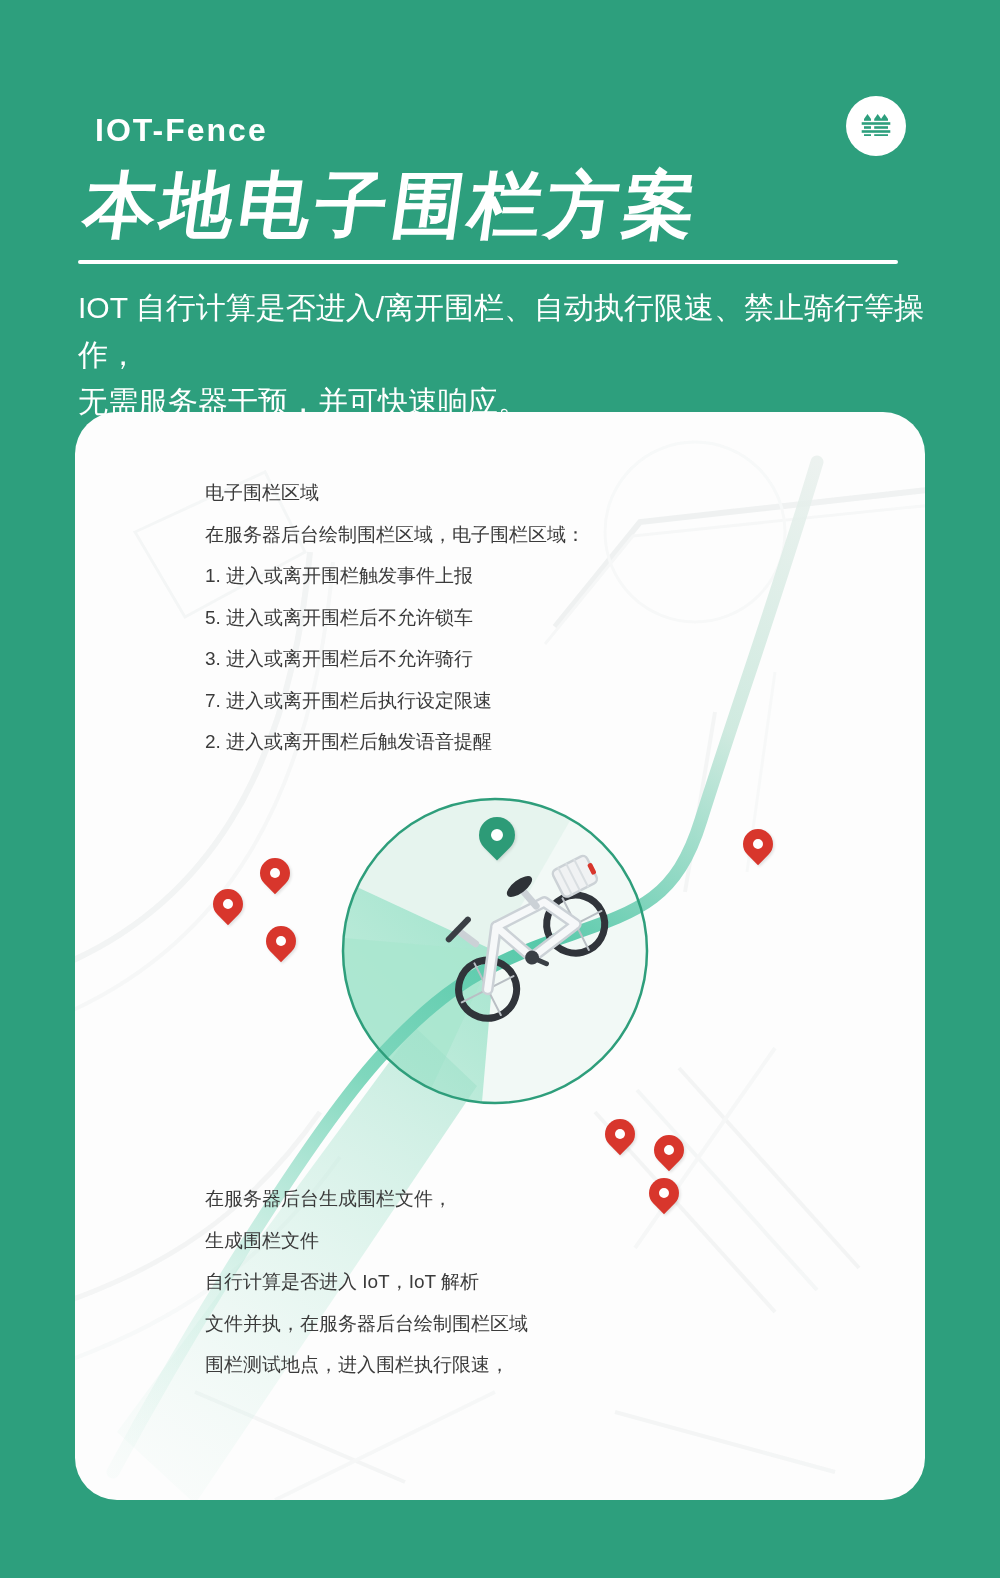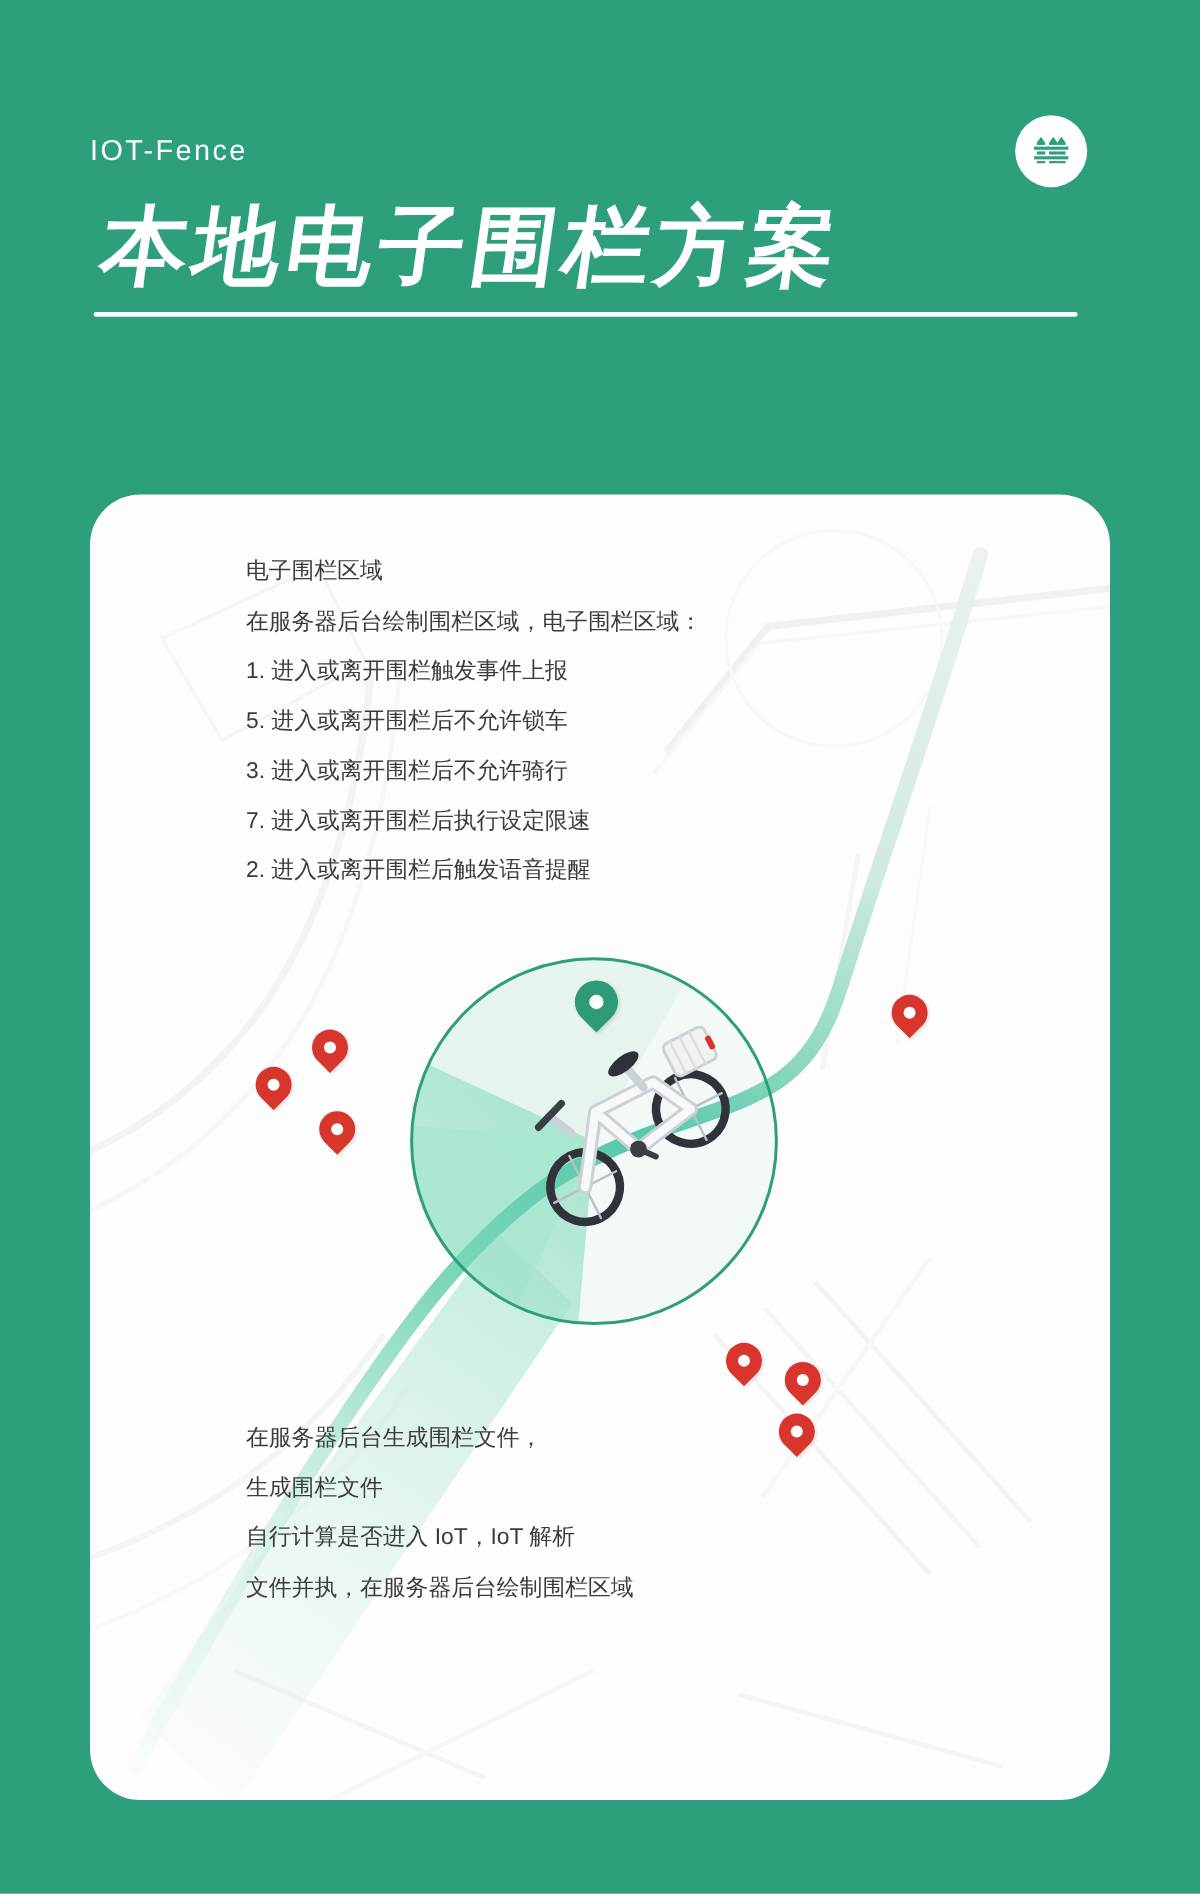--- a/index.html
+++ b/index.html
@@ -10,37 +10,37 @@
     --pin-green:#2D9B77;
     --circle-stroke:#2E9E7B;
     --ribbon-teal:#57C9AA;
   }
   *{margin:0;padding:0;box-sizing:border-box;}
   html,body{width:1000px;}
   body{font-family:"Liberation Sans","DejaVu Sans",sans-serif;background:var(--page-bg);}
   .stage{position:relative;width:1000px;height:1578px;background:var(--page-bg);overflow:hidden;}
 
   
-  .eyebrow{position:absolute;left:75px;top:112px;color:#fff;font-size:24px;font-weight:400;letter-spacing:2px;}
+  .eyebrow{position:absolute;left:95px;top:112px;color:#fff;font-size:32px;font-weight:700;letter-spacing:2px;}
   .badge{position:absolute;left:846px;top:96px;width:60px;height:60px;background:#fff;border-radius:50%;
          display:flex;align-items:center;justify-content:center;}
   .title{position:absolute;left:78px;top:158px;color:#fff;font-size:72px;font-weight:900;
          letter-spacing:5px;transform:skewX(-8deg);transform-origin:left bottom;white-space:nowrap;}
   .rule{position:absolute;left:78px;top:260px;width:820px;height:4px;background:#fff;border-radius:2px;}
   .desc{position:absolute;left:78px;top:284px;width:860px;color:#fff;font-size:30px;line-height:47px;font-weight:400;}
 
   
   .card{position:absolute;left:75px;top:412px;width:850px;height:1088px;background:var(--card-bg);
         border-radius:42px;overflow:hidden;}
   .card svg.layer{position:absolute;left:0;top:0;}
 
   
   .block{position:absolute;left:130px;color:var(--text-dark);font-size:19px;}
   .block .b-line{display:block;height:41.5px;line-height:41.5px;white-space:nowrap;}
-  .block-top{top:44px;}
+  .block-top{top:60px;}
   .block-bottom{top:766px;}
 
   
   .pin{position:absolute;width:30px;height:30px;border-radius:50% 50% 50% 0;
        transform:rotate(-45deg);box-shadow:0 2px 3px rgba(0,0,0,0.12);}
   .pin::after{content:"";position:absolute;left:10px;top:10px;width:10px;height:10px;background:#fff;border-radius:50%;}
   .pin-red{background:var(--pin-red);}
   .pin-green{background:var(--pin-green);width:36px;height:36px;}
   .pin-green::after{left:12px;top:12px;width:12px;height:12px;}
 
@@ -61,20 +61,24 @@
         <path d="M16.2 11 L19.7 6 L23.2 11 L23.2 28 L16.2 28 Z"></path>
         <path d="M26.4 11 L29.9 6 L33.4 11 L33.4 28 L26.4 28 Z" transform="translate(-3.4 0)"></path>
       </g>
       <rect x="3" y="13.5" width="30" height="4" fill="#2D9F7D" stroke="#fff" stroke-width="1.4"></rect>
       <rect x="3" y="21.5" width="30" height="4" fill="#2D9F7D" stroke="#fff" stroke-width="1.4"></rect>
     </svg>
   </div>
 
   <h1 class="title">本地电子围栏方案</h1>
   <div class="rule"></div>
+  <p class="desc">
+    <span>IOT 自行计算是否进入/离开围栏、自动执行限速、禁止骑行等操作，</span><br>
+    <span>无需服务器干预，并可快速响应。</span>
+  </p>
 
   <section class="card">
 
     <svg class="layer" width="850" height="1088" viewBox="0 0 850 1088">
       <g fill="none" opacity="0.75">
         <path d="M480 215 L565 110 L880 75" stroke="#EBEEEE" stroke-width="6"></path>
         <path d="M470 232 L558 124 L885 90" stroke="#F4F6F6" stroke-width="3"></path>
         <path d="M-30 560 C130 500 215 360 235 140" stroke="#EFF1F1" stroke-width="6"></path>
         <path d="M-30 610 C150 540 238 385 258 150" stroke="#F4F6F6" stroke-width="4"></path>
         <path d="M-40 900 C90 860 175 800 245 700" stroke="#F0F2F2" stroke-width="5"></path>
@@ -173,16 +177,17 @@
       <span class="b-line">3. 进入或离开围栏后不允许骑行</span>
       <span class="b-line">7. 进入或离开围栏后执行设定限速</span>
       <span class="b-line">2. 进入或离开围栏后触发语音提醒</span>
     </div>
 
     <div class="block block-bottom">
       <span class="b-line">在服务器后台生成围栏文件，</span>
       <span class="b-line">生成围栏文件</span>
       <span class="b-line">自行计算是否进入 IoT，IoT 解析</span>
       <span class="b-line">文件并执，在服务器后台绘制围栏区域</span>
+      <span class="b-line">围栏测试地点，进入围栏执行限速，</span>
     </div>
 
   </section>
 </div>
 
 </body></html>

